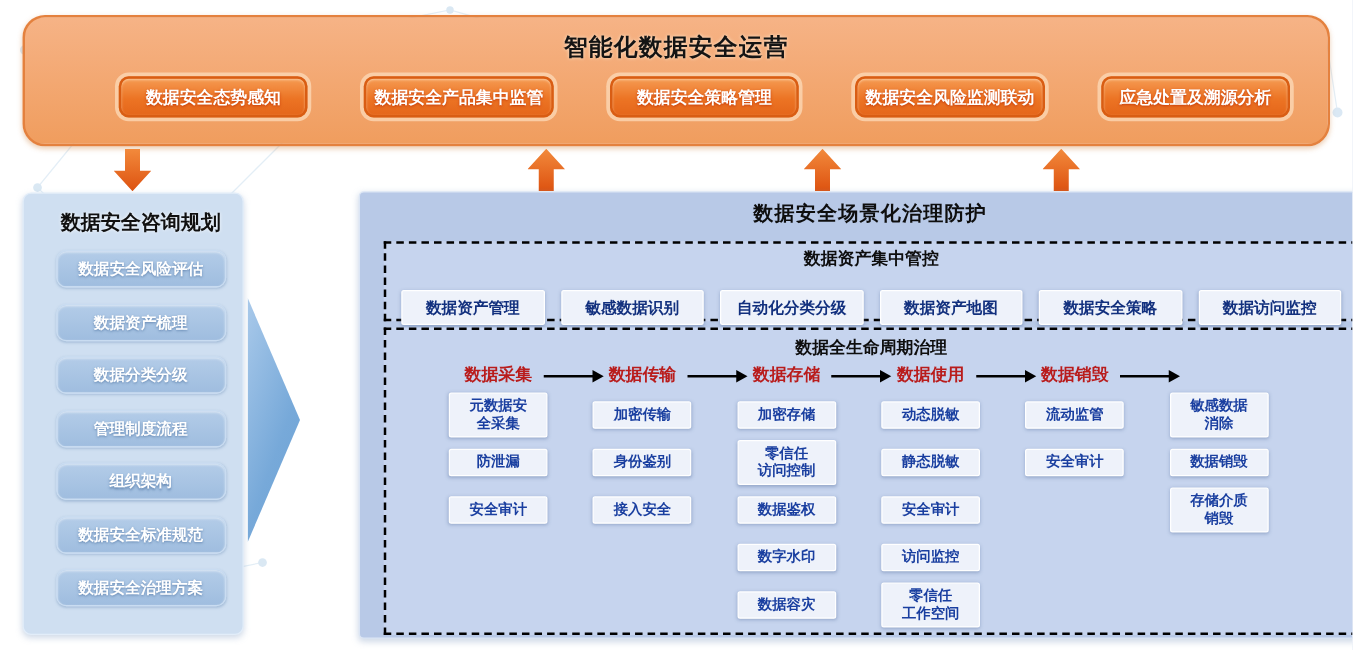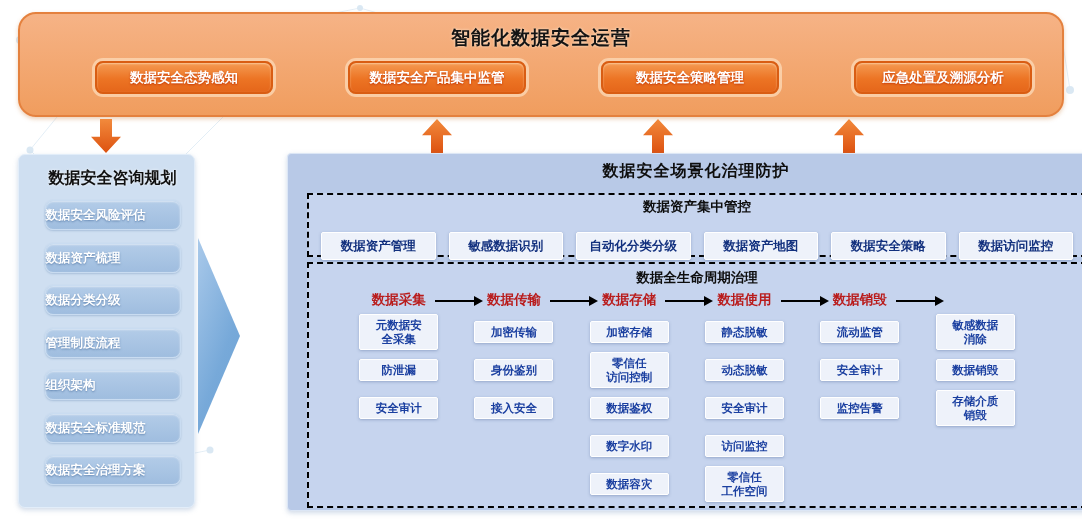--- a/index.html
+++ b/index.html
@@ -28,21 +28,21 @@
   .arrow-down { clip-path:polygon(30% 0,70% 0,70% 52%,100% 52%,50% 100%,0 52%,30% 52%); }
   .arrow-up   { clip-path:polygon(50% 0,100% 48%,70% 48%,70% 100%,30% 100%,30% 48%,0 48%); }
 
   
   .left-panel { position:absolute; left:18px; top:154px; width:177px; height:354px;
     background:#cfdff1; border:1px solid #e2edf9; border-radius:7px;
     box-shadow:0 2px 5px rgba(120,150,190,.35);padding-left:12px; }
   .left-title { text-align:center; padding-top:13px; font-size:16px; font-weight:bold; color:#101010;
     text-shadow:0 0 3px rgba(255,255,255,.9); }
   .left-items { margin-top:11px; display:flex; flex-direction:column; align-items:center; gap:12.5px; }
-  .left-item { width:136px; height:30px; line-height:28px; 
+  .left-item { width:136px; height:30px; line-height:28px; text-align:center;
     background:linear-gradient(#b3cce8,#9fbddf);
     border:1px solid #c9dcf1; border-radius:8px;
     box-shadow:inset 0 1px 2px rgba(255,255,255,.55), 0 1px 2px rgba(110,145,185,.4);
     color:#ffffff; font-size:12.5px; font-weight:bold; text-shadow:0 1px 2px rgba(90,125,170,.9); }
 
   
   .chevron { position:absolute; left:198px; top:238px; width:42px; height:196px;
     background:linear-gradient(110deg,#a9c9ea,#77a9d9 60%,#6da2d4);
     clip-path:polygon(0 0,100% 50%,0 100%); }
 
@@ -117,20 +117,21 @@
         <circle cx="360" cy="8" r="3"></circle>
     </g>
   </svg>
 
   <div class="top-panel">
     <div class="top-title">智能化数据安全运营</div>
     <div class="top-btn-row">
       <div class="top-btn">数据安全态势感知</div>
       <div class="top-btn">数据安全产品集中监管</div>
       <div class="top-btn">数据安全策略管理</div>
+      <div class="top-btn">数据安全风险监测联动</div>
       <div class="top-btn">应急处置及溯源分析</div>
     </div>
   </div>
 
   <div class="blk-arrow arrow-down" style="left:91px; top:119px;"></div>
   <div class="blk-arrow arrow-up" style="left:422px; top:119px;"></div>
   <div class="blk-arrow arrow-up" style="left:643px; top:119px;"></div>
   <div class="blk-arrow arrow-up" style="left:834px; top:119px;"></div>
 
   <div class="left-panel">
@@ -217,46 +218,43 @@
               </div>
             <div class="lc-slot">
                 <div class="lc-item">数字水印</div>
               </div>
             <div class="lc-slot">
                 <div class="lc-item">数据容灾</div>
               </div>
           </div>
           <div class="lc-col">
             <div class="lc-slot">
+                <div class="lc-item">动态脱敏</div>
+              </div>
+            <div class="lc-slot">
                 <div class="lc-item">静态脱敏</div>
-              </div>
-            <div class="lc-slot">
-                <div class="lc-item">动态脱敏</div>
               </div>
             <div class="lc-slot">
                 <div class="lc-item">安全审计</div>
               </div>
             <div class="lc-slot">
                 <div class="lc-item">访问监控</div>
               </div>
             <div class="lc-slot">
                 <div class="lc-item">零信任
 工作空间</div>
               </div>
           </div>
           <div class="lc-col">
             <div class="lc-slot">
                 <div class="lc-item">流动监管</div>
               </div>
             <div class="lc-slot">
                 <div class="lc-item">安全审计</div>
               </div>
-            <div class="lc-slot">
-                <div class="lc-item">监控告警</div>
-              </div>
           </div>
           <div class="lc-col">
             <div class="lc-slot">
                 <div class="lc-item">敏感数据
 消除</div>
               </div>
             <div class="lc-slot">
                 <div class="lc-item">数据销毁</div>
               </div>
             <div class="lc-slot">

